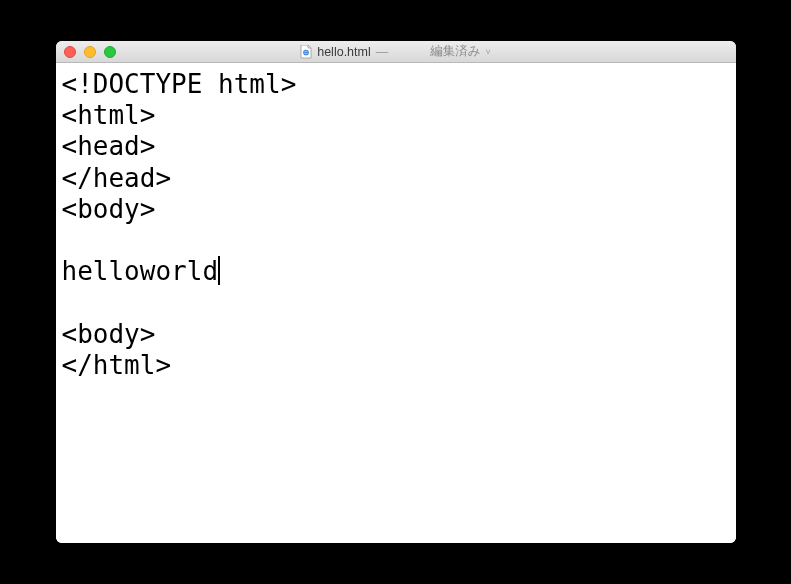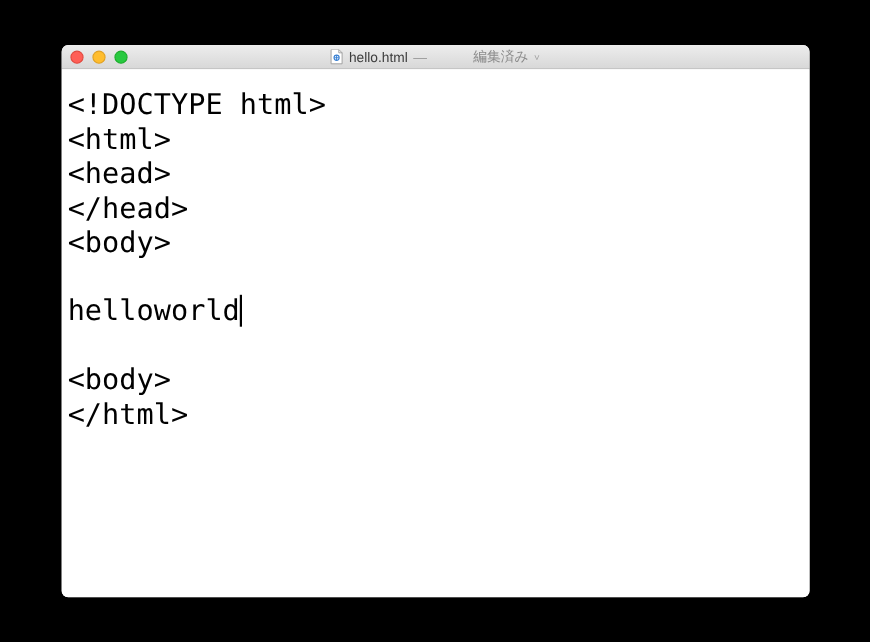--- a/index.html
+++ b/index.html
@@ -66,21 +66,21 @@
     .title-sep { color: #9a9a9a; }
     .title-dropdown {
       color: #a0a0a0;
       font-size: 9px;
       pointer-events: auto;
       cursor: pointer;
     }
     .editor {
       flex: 1;
       background: #fff;
-      padding: 18px 6px;
+      padding: 6px 6px;
       font-family: "Menlo", "Monaco", "Consolas", monospace;
       font-size: 26px;
       line-height: 1.2;
       color: #000;
       white-space: pre;
       position: relative;
       cursor: text;
     }
     .line { min-height: 1.2em; }
     .cursor {

